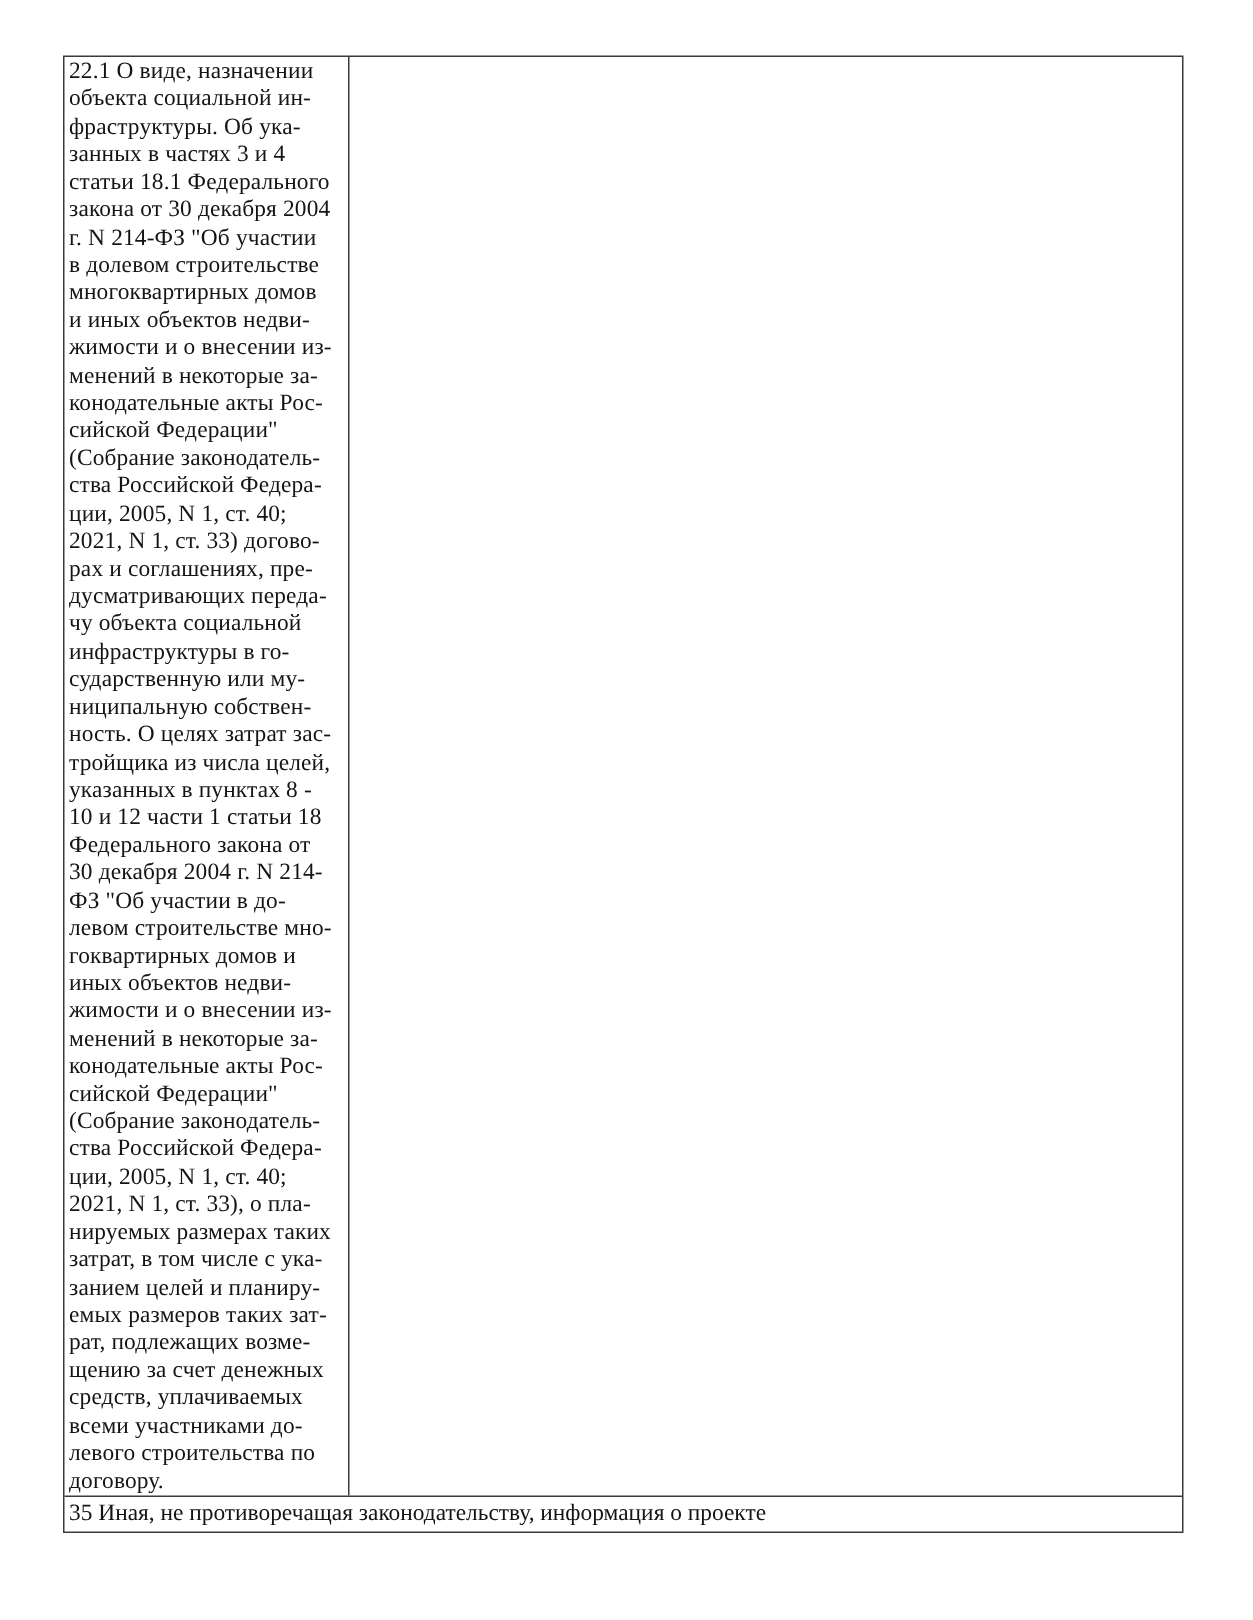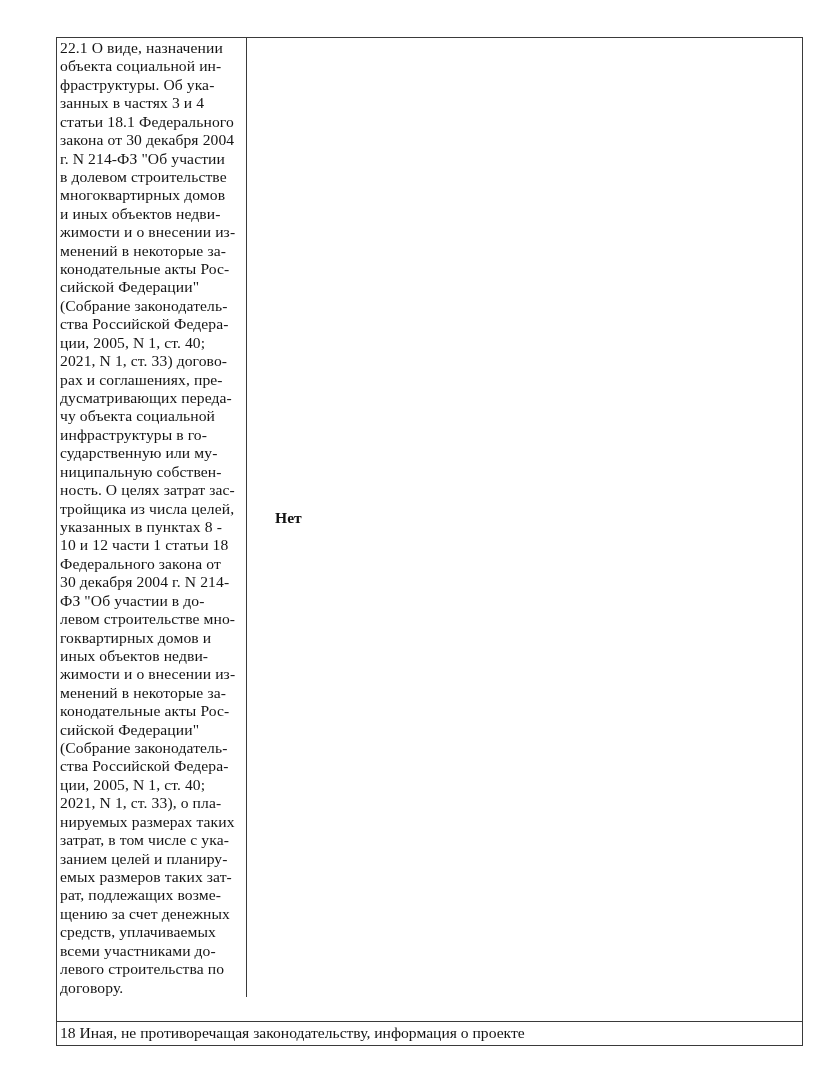--- a/index.html
+++ b/index.html
@@ -9,30 +9,29 @@
   }
   body {
     width: 835px;
     height: 1080px;
     font-family: "Liberation Serif", "DejaVu Serif", serif;
     color: #141414;
     position: relative;
   }
   .doc-table {
     position: absolute;
-    left: 56px;
+    left: 42px;
     top: 37px;
     width: 747px;
     display: grid;
     grid-template-columns: 190px 81px 1fr;
     grid-template-rows: 959px 24px;
     border: 1px solid #3a3a3a;
     box-sizing: border-box;
     background: #ffffff;
-    gap: 24px;
   }
   .cell {
     box-sizing: border-box;
     overflow: hidden;
     font-size: 15.6px;
   }
   .cell-desc {
     border-right: 1px solid #3a3a3a;
     padding: 1px 2px 0 3px;
   }
@@ -121,18 +120,17 @@
 занием целей и планиру-
 емых размеров таких зат-
 рат, подлежащих возме-
 щению за счет денежных
 средств, уплачиваемых
 всеми участниками до-
 левого строительства по
 договору.</div>
   </div>
   <div class="cell cell-content">
-    <div class="value">Нет</div>
   </div>
   <div class="cell cell-footer">
-    <span>18 Иная, не противоречащая законодательству, информация о проекте</span>
+    <span>35 Иная, не противоречащая законодательству, информация о проекте</span>
   </div>
 </div>
 
 </body></html>

